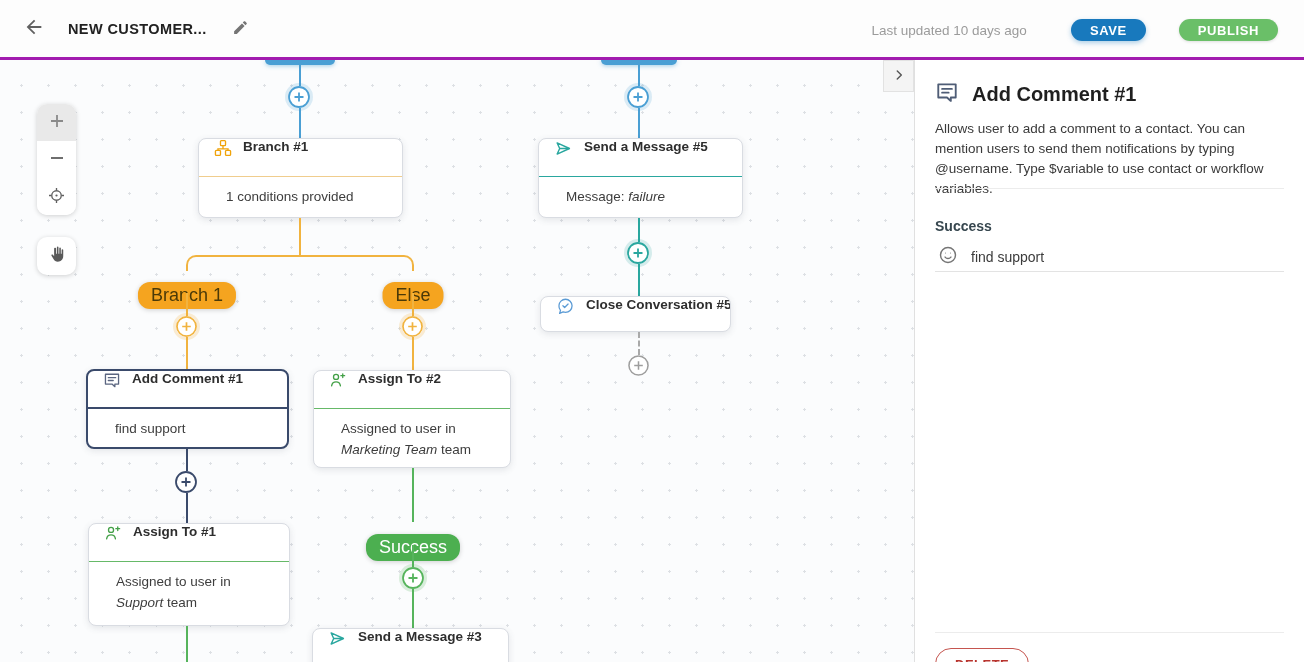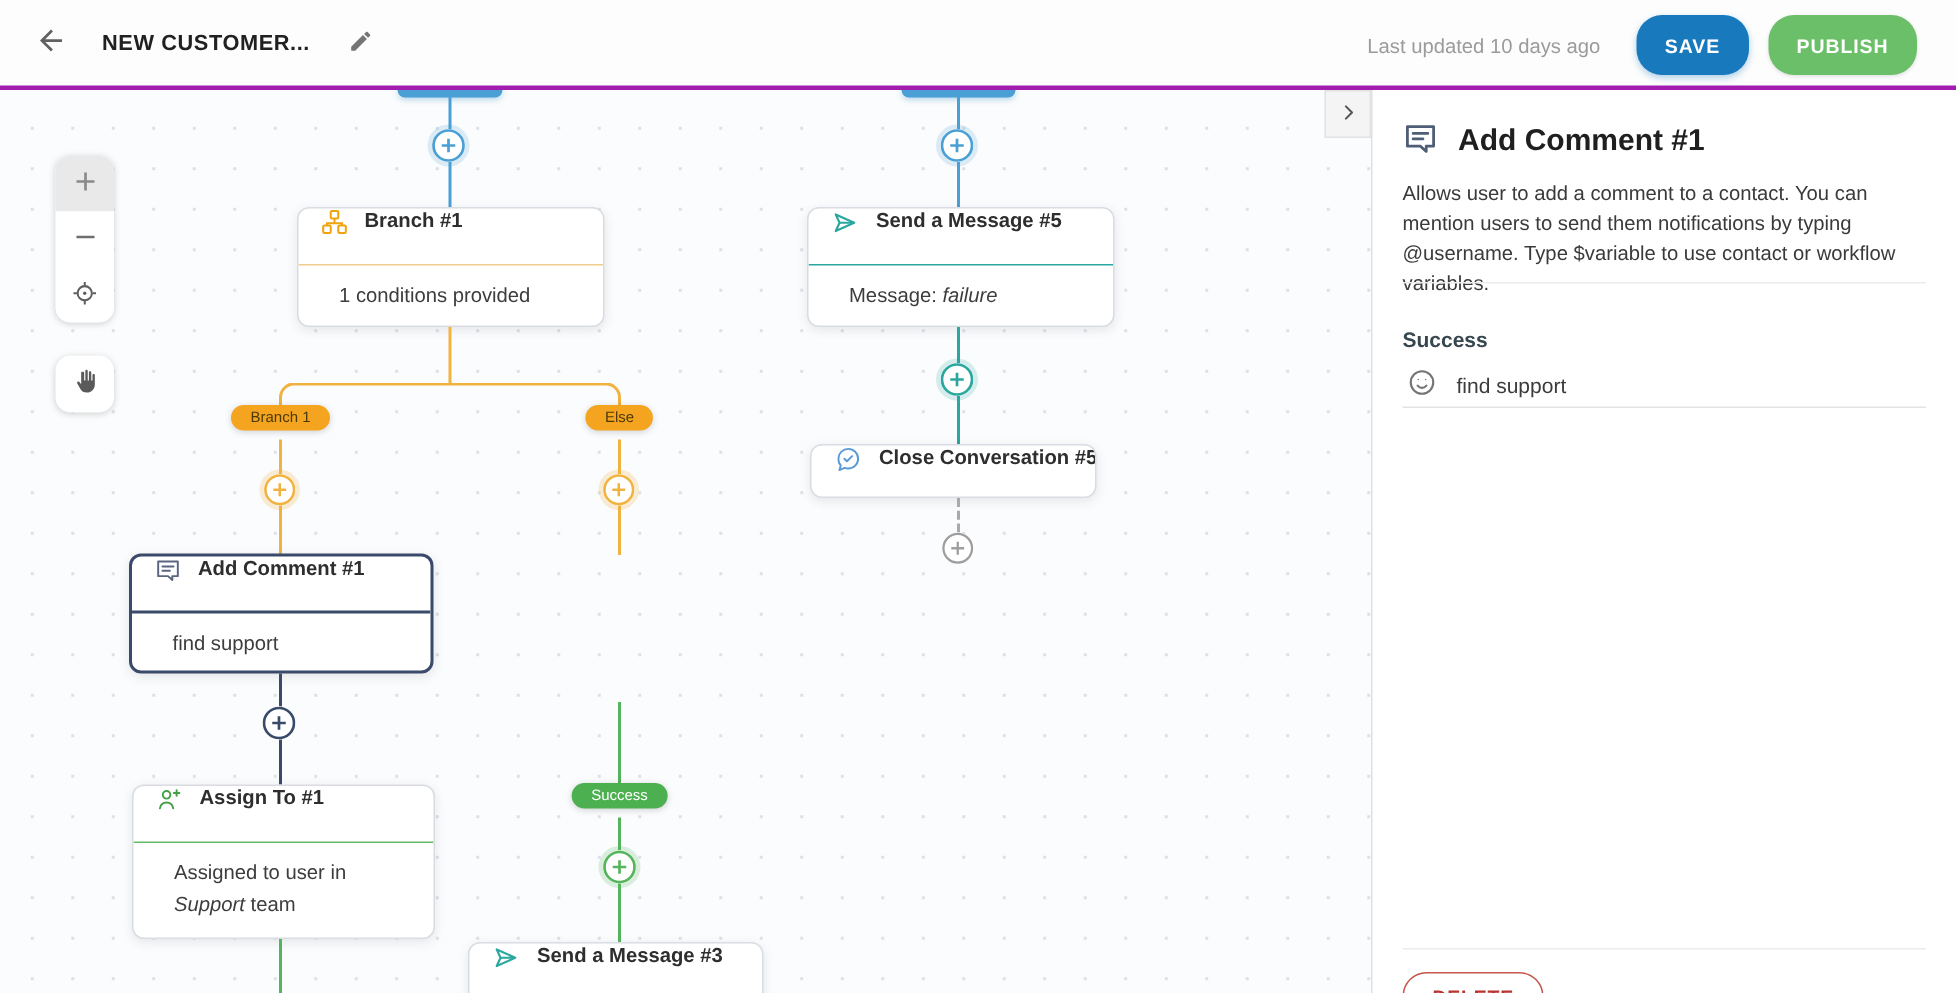--- a/index.html
+++ b/index.html
@@ -4,23 +4,23 @@
 <style>
   * { margin:0; padding:0; box-sizing:border-box; }
   html,body { width:1304px; height:662px; overflow:hidden; font-family:"Liberation Sans",sans-serif; background:#fff; }
 
   
   .topbar { position:absolute; left:0; top:0; width:1304px; height:60px; background:#fdfdfd; border-bottom:3px solid #a21caf; z-index:30; display:flex; align-items:center; }
   .icon-btn { background:none; border:none; cursor:pointer; display:flex; align-items:center; justify-content:center; }
   .back-btn { margin-left:20px; width:28px; height:28px; }
   .wf-title { margin-left:20px; font-size:14.5px; font-weight:700; letter-spacing:.4px; color:#212121; }
   .edit-btn { margin-left:22px; width:24px; height:24px; }
-  .topbar-right { position:absolute; right:26px; top:0; height:60px; display:flex; align-items:center; }
+  .topbar-right { position:absolute; right:26px; top:0; height:60px; display:flex; align-items:center;gap:20px; }
   .last-updated { font-size:13.5px; color:#9b9b9b; margin-right:24px; }
-  .pill-btn { border:none; cursor:pointer; border-radius:17px; height:40px; padding:0 19px; font-size:13px; font-weight:700; letter-spacing:.6px; color:#fff; font-family:"Liberation Sans",sans-serif; }
+  .pill-btn { border:none; cursor:pointer; border-radius:17px; height:22px; padding:0 19px; font-size:13px; font-weight:700; letter-spacing:.6px; color:#fff; font-family:"Liberation Sans",sans-serif; }
   .save-btn { background:#1879bd; box-shadow:0 2px 5px rgba(24,121,189,.35); }
   .publish-btn { background:#6abf68; margin-left:13px; box-shadow:0 1px 3px rgba(0,0,0,.12); }
 
   
   .canvas { position:absolute; left:0; top:60px; width:914px; height:602px; overflow:hidden;
     background-color:#fbfcfd;
     background-image:radial-gradient(circle,#dde0e4 1.1px,transparent 1.3px);
     background-size:27px 27px; background-position:8px 12px; }
 
   .vline { position:absolute; width:2px; }
@@ -33,21 +33,21 @@
 
   .split { position:absolute; left:186px; top:195px; width:228px; height:16px; border:2px solid #f1b33f; border-bottom:none; border-radius:10px 10px 0 0; }
 
   .plus { position:absolute; width:22px; height:22px; border-radius:50%; background:#fff; }
   .plus svg { display:block; }
   .glow-blue { box-shadow:0 0 0 3px rgba(74,159,212,.18); }
   .glow-teal { box-shadow:0 0 0 3px rgba(42,167,159,.18); }
   .glow-amber { box-shadow:0 0 0 3px rgba(241,179,63,.22); }
   .glow-green { box-shadow:0 0 0 3px rgba(86,180,92,.2); }
 
-  .badge { position:absolute; transform:translateX(-50%); border-radius:12px; font-size:10px; padding:3px 13px; white-space:nowrap; box-shadow:0 1px 5px rgba(0,0,0,.18); }
+  .badge { position:absolute; transform:translateX(-50%); border-radius:12px; font-size:18px; padding:3px 13px; white-space:nowrap; box-shadow:0 1px 5px rgba(0,0,0,.18);margin-top:12px; }
   .badge-amber { background:#f5a41f; color:#4b3a08; }
   .badge-green { background:#4caf50; color:#fff; }
   .stub { position:absolute; height:5px; background:#4a9fd4; border-radius:0 0 8px 8px; box-shadow:0 1px 4px rgba(74,159,212,.5); }
 
   .node { position:absolute; background:#fff; border:1px solid #d9dce2; border-radius:8px; box-shadow:0 2px 7px rgba(55,65,85,.12); overflow:hidden; cursor:pointer; }
   .node-header { display:flex; align-items:flex-start; gap:11px; padding:0 15px; height:38px; font-size:13.5px; font-weight:700; color:#2e2e2e; white-space:nowrap; }
   .node-body { padding:9px 27px 10px; font-size:13.5px; color:#3d3d3d; line-height:21px; }
   .t-branch .node-header { border-bottom:1px solid #f0cd8d; }
   .t-send .node-header { border-bottom:1px solid #2aa79f; }
   .t-assign .node-header { border-bottom:1px solid #66b968; }
@@ -218,20 +218,33 @@
 
   <div class="vline c-navy" style="left:186px; top:389px; height:22px;"></div>
   <div class="plus" style="left:175px; top:411px;">
     <svg width="22" height="22" viewBox="0 0 22 22">
         <circle cx="11" cy="11" r="10" fill="#fff" stroke="#3a4a6b" stroke-width="1.8"></circle>
         <path d="M11 6.5v9M6.5 11h9" stroke="#3a4a6b" stroke-width="1.8"></path>
       </svg>
   </div>
   <div class="vline c-navy" style="left:186px; top:433px; height:30px;"></div>
 
+  <div class="node t-assign" style="left:313px; top:310px; width:198px; height:98px;">
+    <div class="node-header">
+      <span>
+        <svg width="18" height="18" viewBox="0 0 22 22" fill="none" stroke="#43a047" stroke-width="1.6" stroke-linecap="round">
+            <circle cx="8.6" cy="7.2" r="3.1"></circle>
+            <path d="M3.2 18.2c.5-3 2.7-4.8 5.4-4.8s4.9 1.8 5.4 4.8"></path>
+            <path d="M16.8 3.4v4.6M14.5 5.7h4.6"></path>
+          </svg>
+      </span>
+      <span>Assign To #2</span>
+    </div>
+    <div class="node-body"><span>Assigned to user in </span><i>Marketing Team</i><span> team</span></div>
+  </div>
 
   <div class="vline c-green" style="left:412px; top:408px; height:54px;"></div>
   <div class="badge badge-green" style="left:413px; top:462px;">Success</div>
   <div class="vline c-green" style="left:412px; top:485px; height:22px;"></div>
   <div class="plus glow-green" style="left:402px; top:507px;">
     <svg width="22" height="22" viewBox="0 0 22 22">
         <circle cx="11" cy="11" r="10" fill="#fff" stroke="#56b45c" stroke-width="1.8"></circle>
         <path d="M11 6.5v9M6.5 11h9" stroke="#56b45c" stroke-width="1.8"></path>
       </svg>
   </div>

